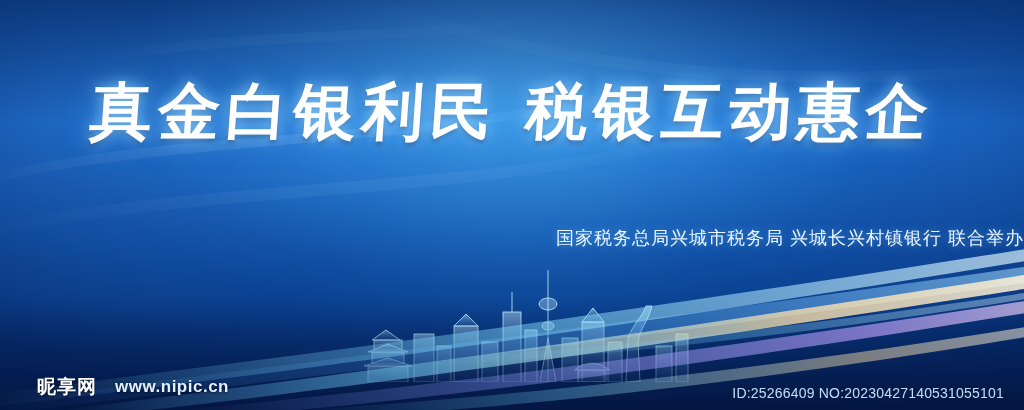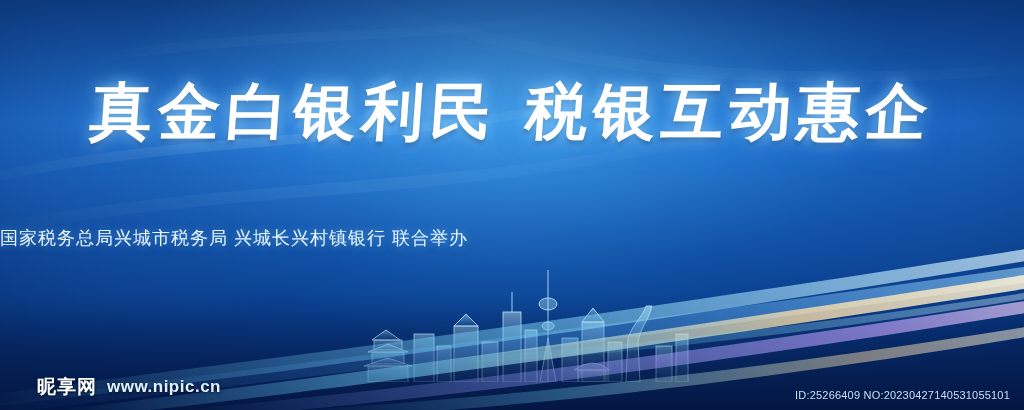--- a/index.html
+++ b/index.html
@@ -92,21 +92,21 @@
     font-size: 27px;
     font-weight: bold;
     color: #ffffff;
     letter-spacing: 1px;
     text-shadow: 0 0 10px rgba(120,200,255,0.65), 0 2px 4px rgba(0,30,80,0.5);
   }
   .orgline {
     position: absolute;
     top: 226px;
     left: 0; right: 0;
-    text-align: left;
+    text-align: right;
     font-size: 18px;
     color: #eaf6ff;
     letter-spacing: 1px;
     text-shadow: 0 0 8px rgba(110,190,255,0.55);
   }
 
   
   .wm {
     position: absolute;
     left: 18px;
@@ -122,26 +122,27 @@
     letter-spacing: 1px;
     text-shadow: 0 1px 3px rgba(0,0,0,.6);
     padding-left: 19px;
   }
   .wm-url {
     font-size: 17px;
     font-weight: bold;
     color: #dff0ff;
     letter-spacing: .5px;
     text-shadow: 0 1px 3px rgba(0,0,0,.6);
+    margin-left: 8px;
   }
   .idcode {
     position: absolute;
-    right: 14px;
+    right: 20px;
     bottom: 9px;
-    font-size: 11px;
+    font-size: 14px;
     color: #cfe6fb;
     letter-spacing: .2px;
     opacity: .95;
   }
 </style>
 </head>
 <body>
 
 <div class="stage">
 

